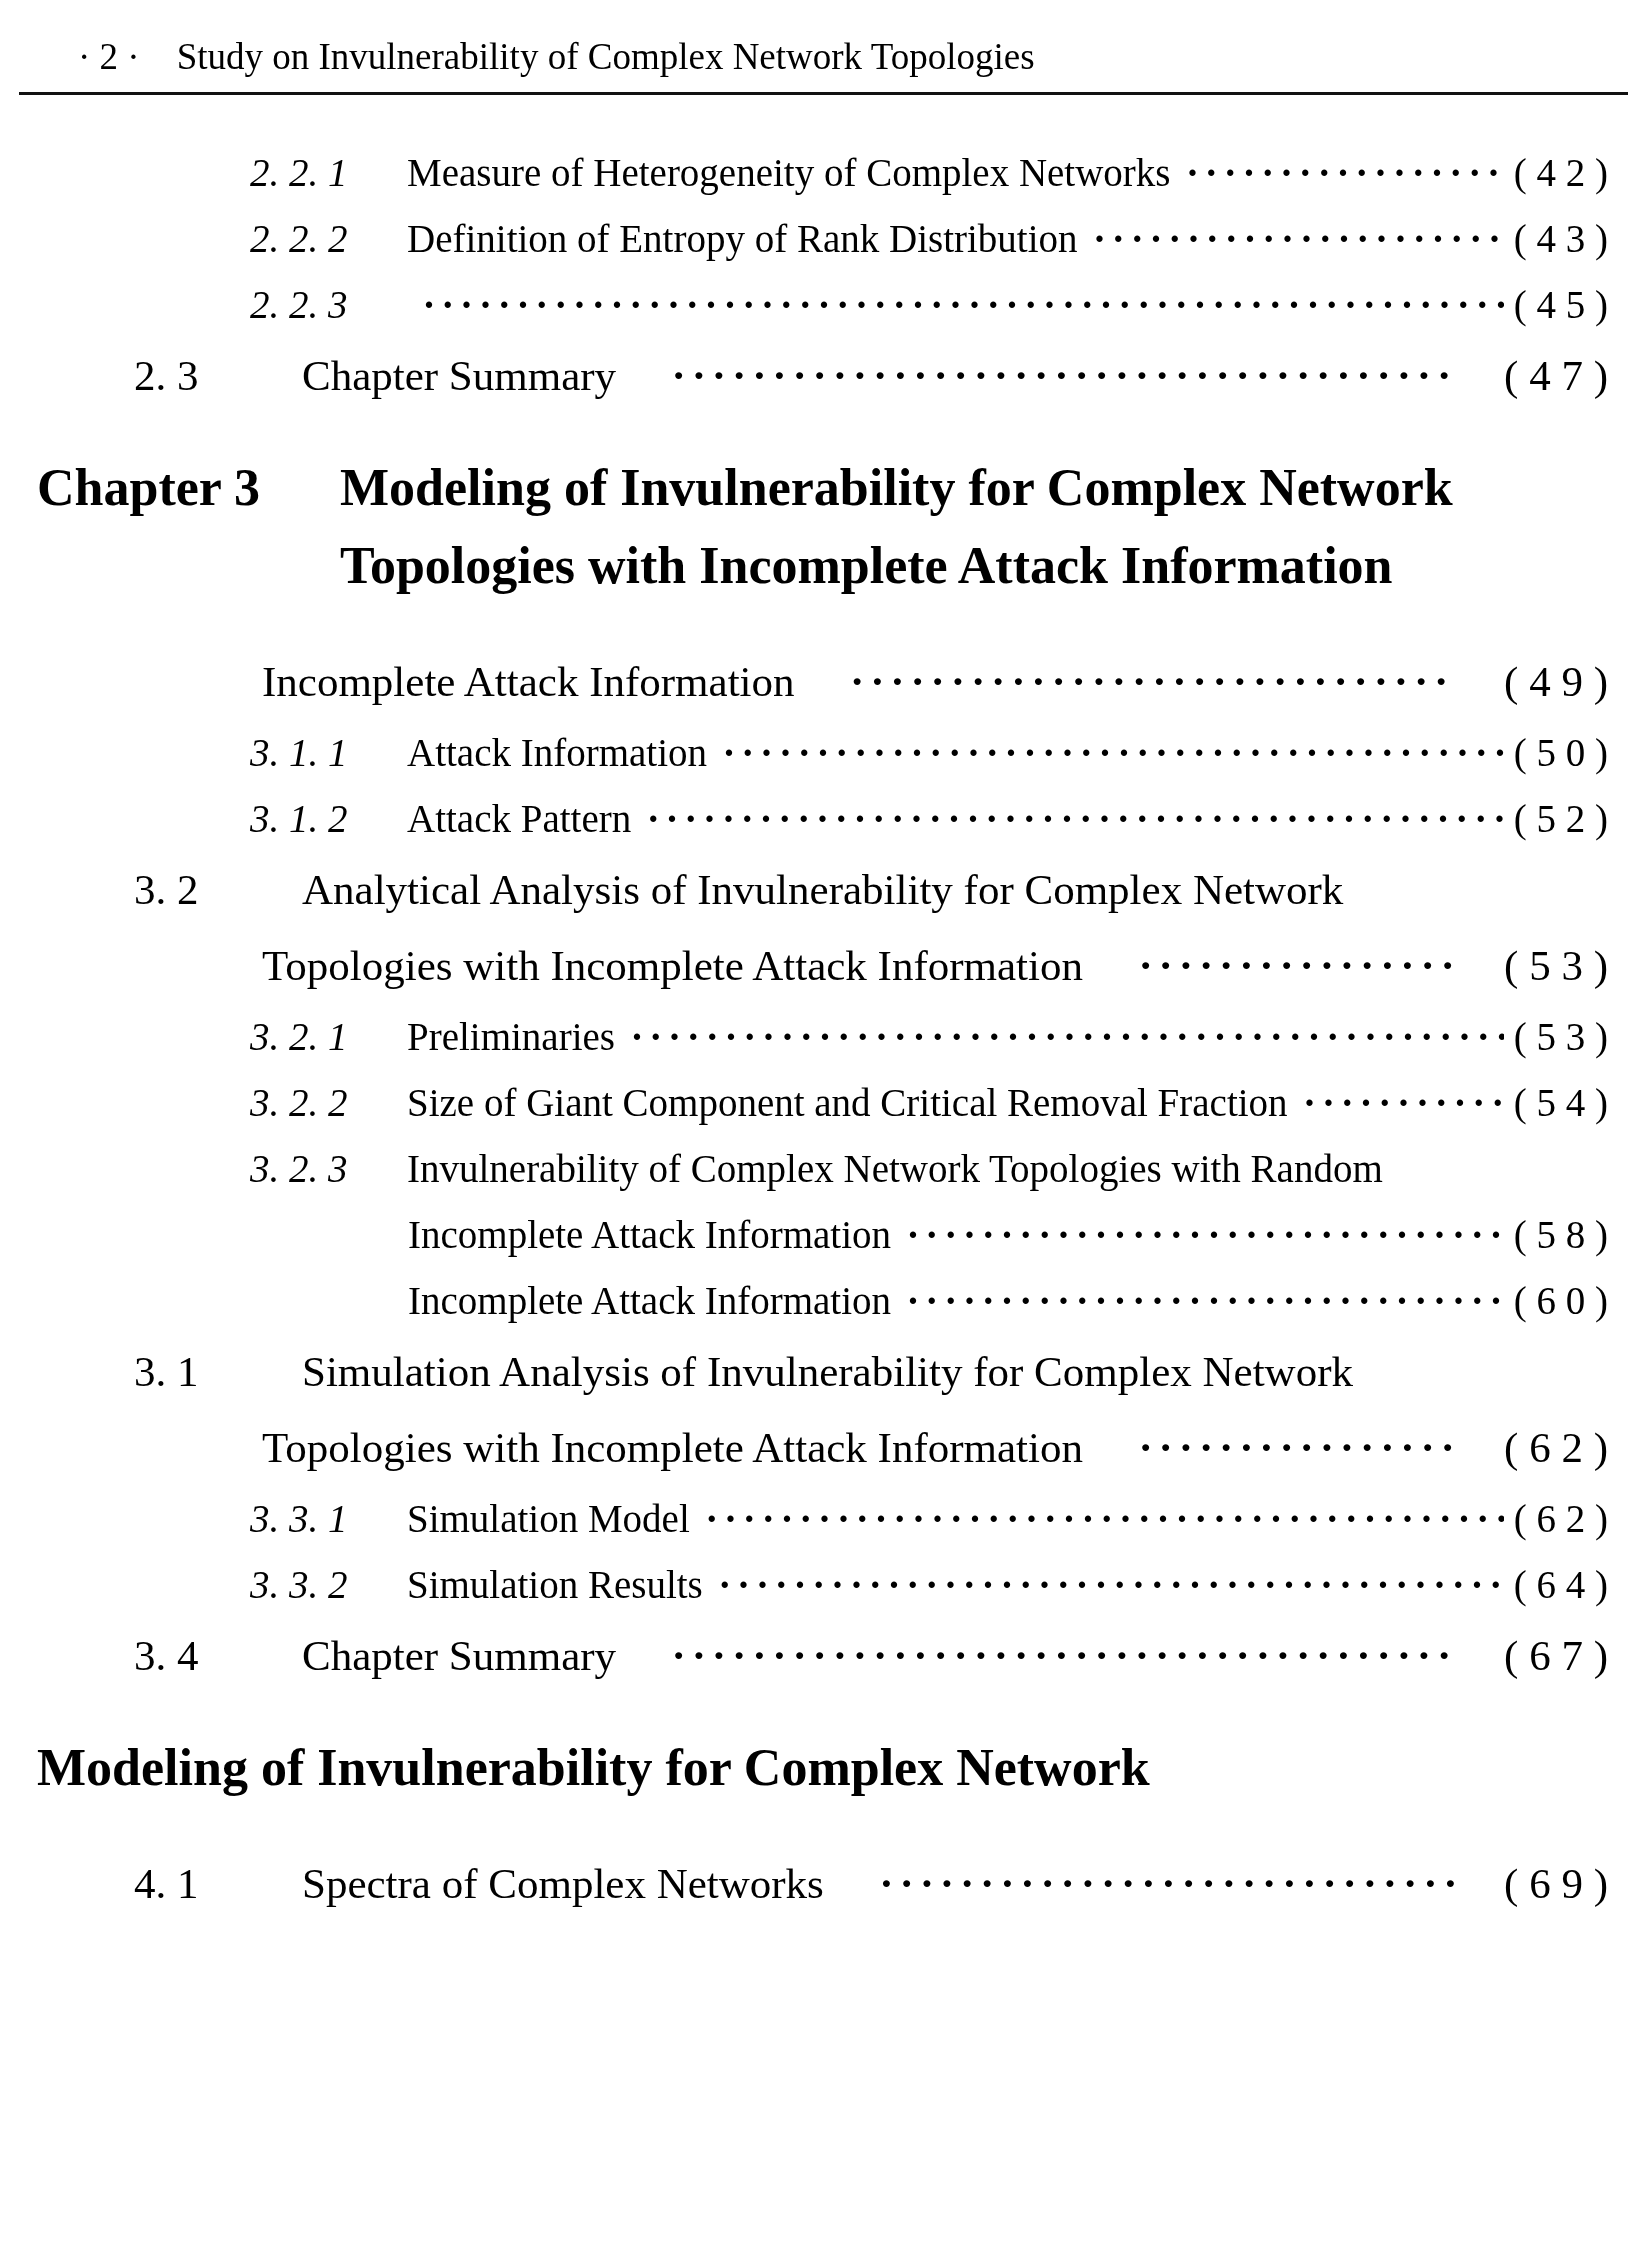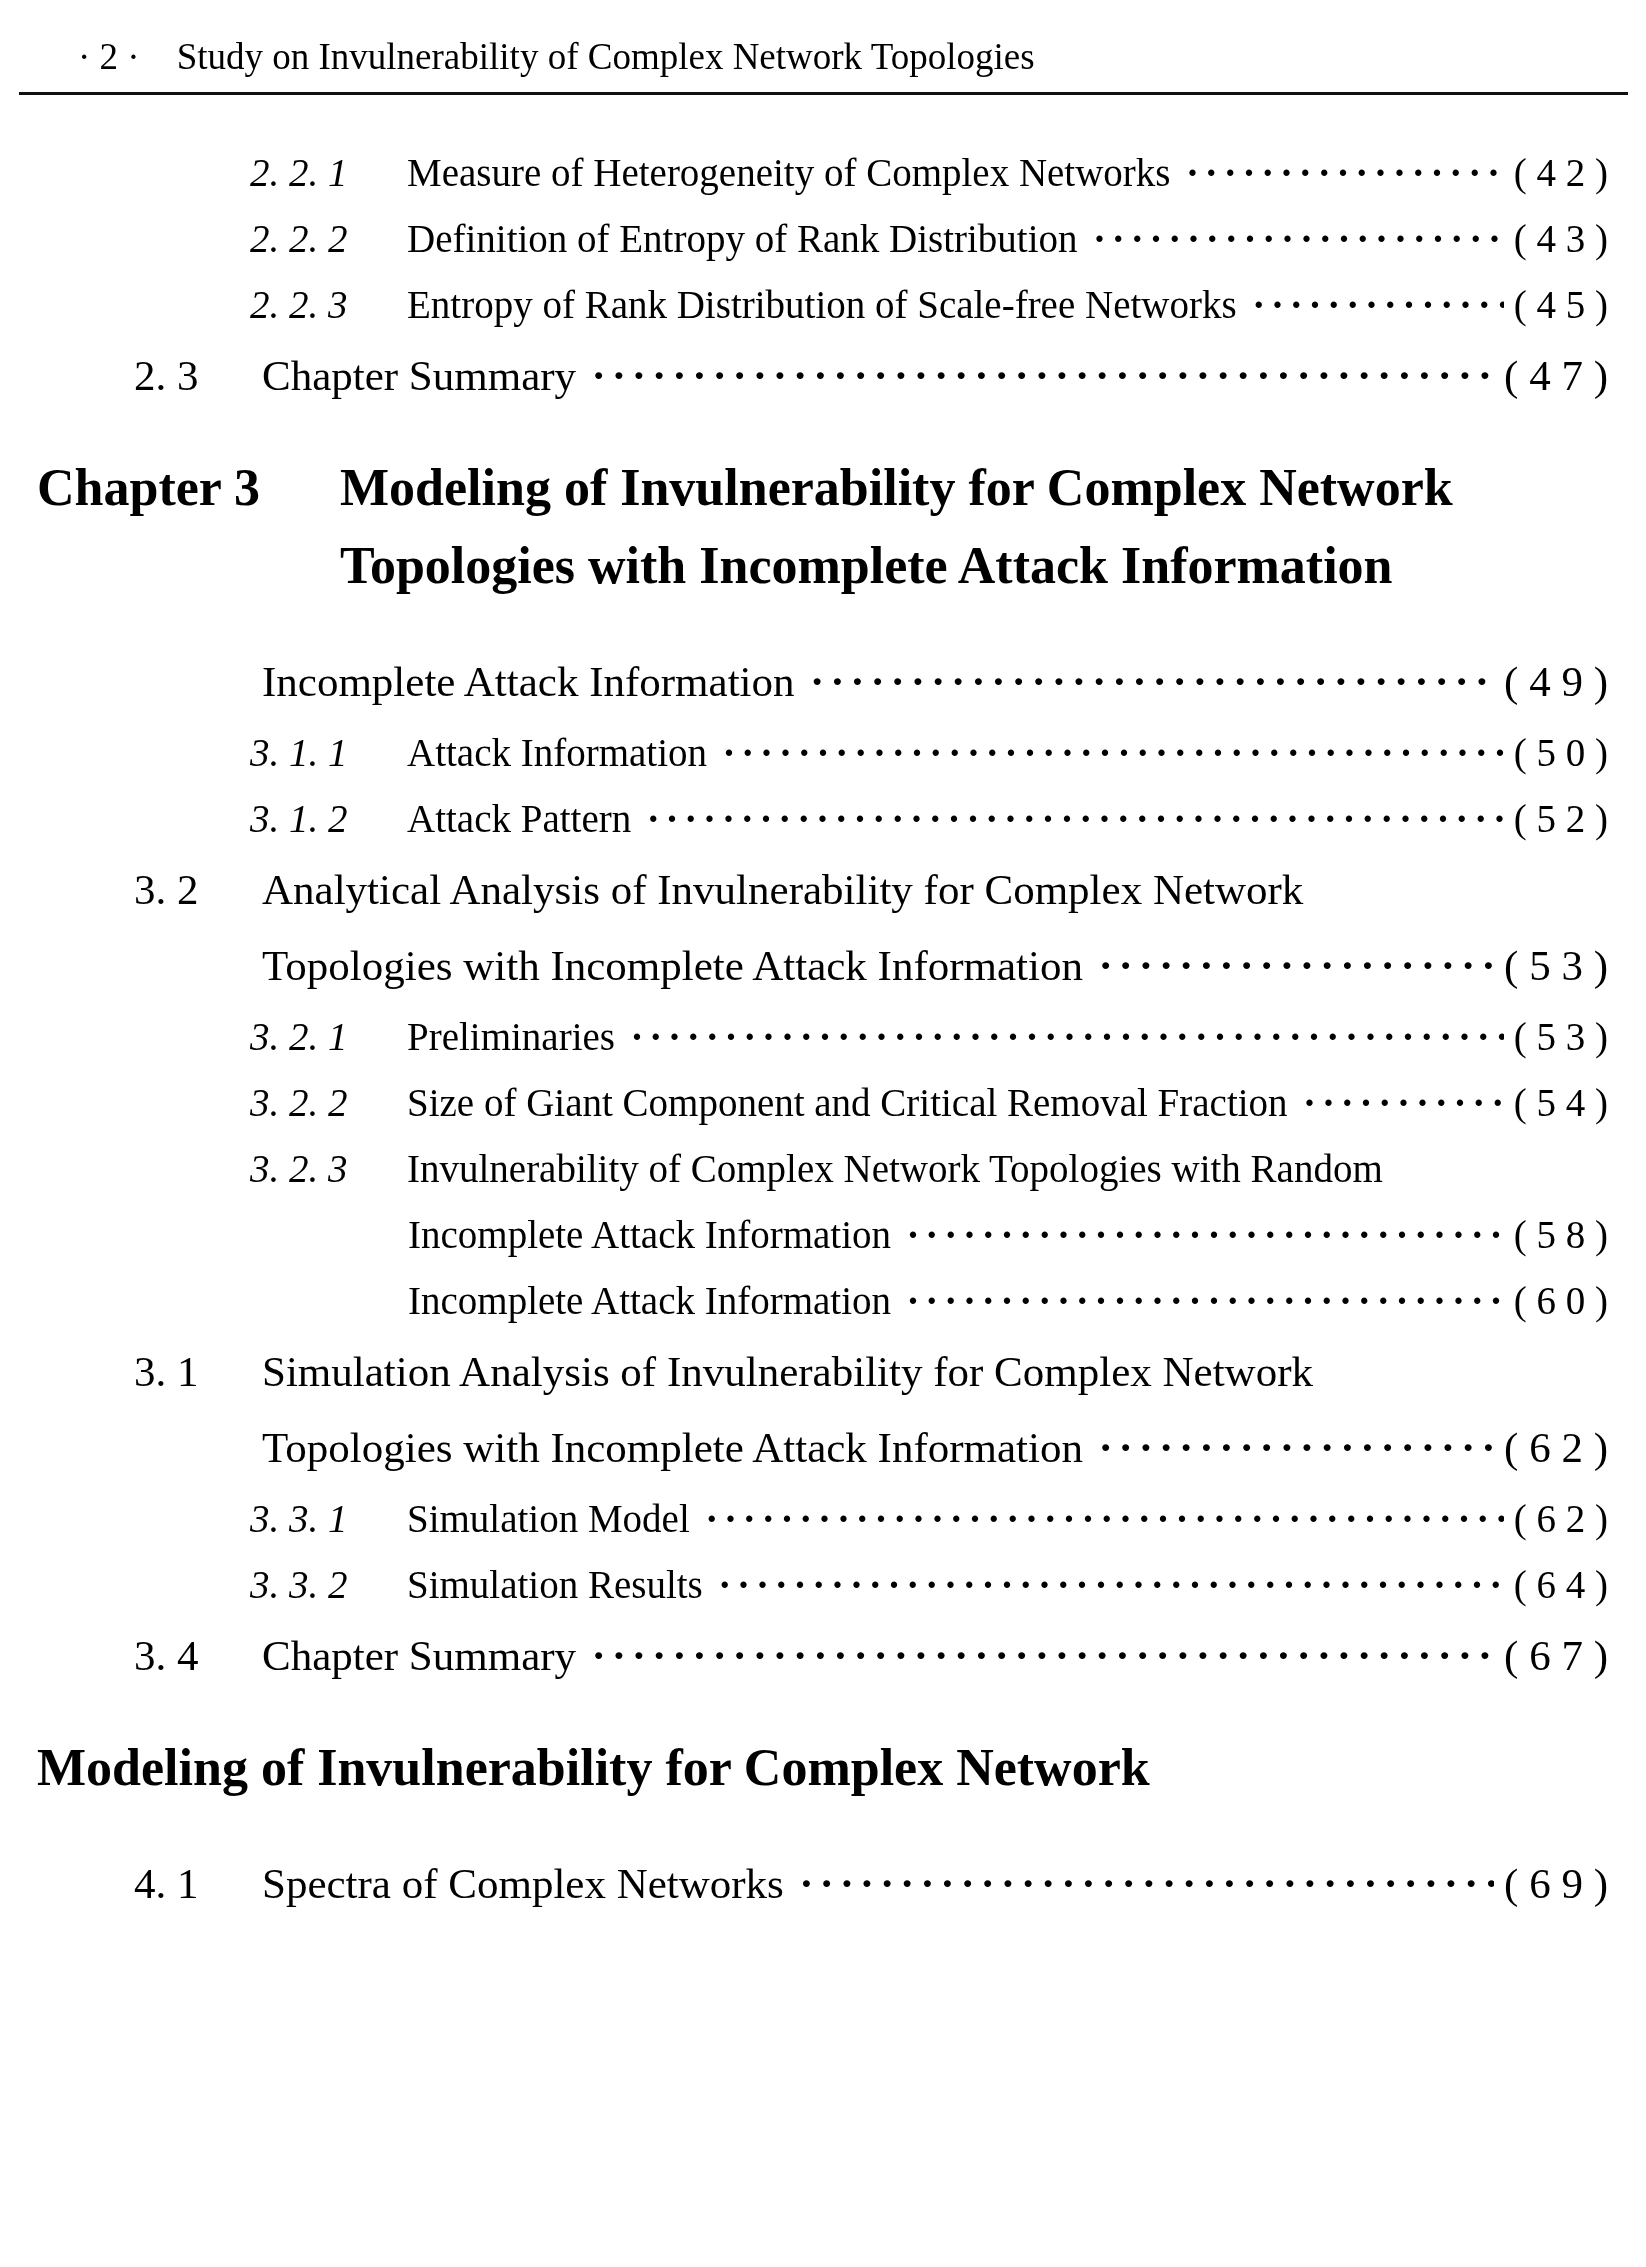--- a/index.html
+++ b/index.html
@@ -31,21 +31,21 @@
   .row {
     display: flex;
     align-items: baseline;
     padding-right: 39px;
   }
   .row .num { flex: none; white-space: nowrap; }
   .row .title { flex: none; white-space: nowrap; }
   .l3 { font-size: 39px; line-height: 66px; padding-left: 250px; }
   .l3 .num { width: 157px; font-style: italic; }
   .l3.cont { padding-left: 408px; }
-  .l2 { font-size: 43px; line-height: 76px; padding-left: 134px; }
+  .l2 { font-size: 43px; line-height: 76px; padding-left: 134px; gap: 40px; }
   .l2 .num { width: 128px; }
   .l2.cont { padding-left: 262px; }
   .dots {
     flex: 1 1 auto;
     overflow: hidden;
     white-space: nowrap;
     letter-spacing: 5.8px;
     margin: 0 9.7px 0 15.5px;
     font-weight: bold;
   }
@@ -80,21 +80,20 @@
       <span class="page-num">( 4 2 )</span>
     </div>
     <div class="row l3">
       <span class="num">2. 2. 2</span>
       <span class="title">Definition of Entropy of Rank Distribution</span>
       <span class="dots">··············································································································</span>
       <span class="page-num">( 4 3 )</span>
     </div>
     <div class="row l3">
       <span class="num">2. 2. 3</span>
-      <span class="title">Entropy of Rank Distribution of Scale-free Networks</span>
       <span class="dots">··············································································································</span>
       <span class="page-num">( 4 5 )</span>
     </div>
     <div class="row l2">
       <span class="num">2. 3</span>
       <span class="title">Chapter Summary</span>
       <span class="dots">··············································································································</span>
       <span class="page-num">( 4 7 )</span>
     </div>
     <div class="chapter">

